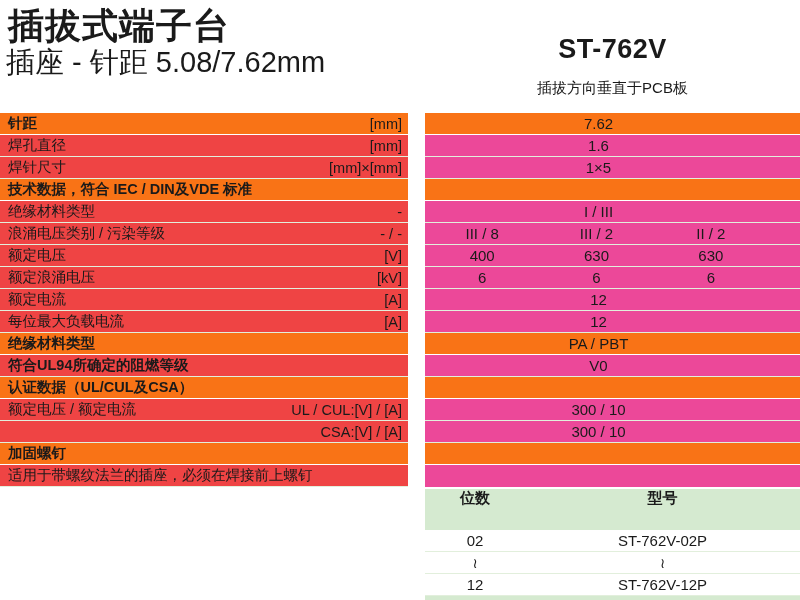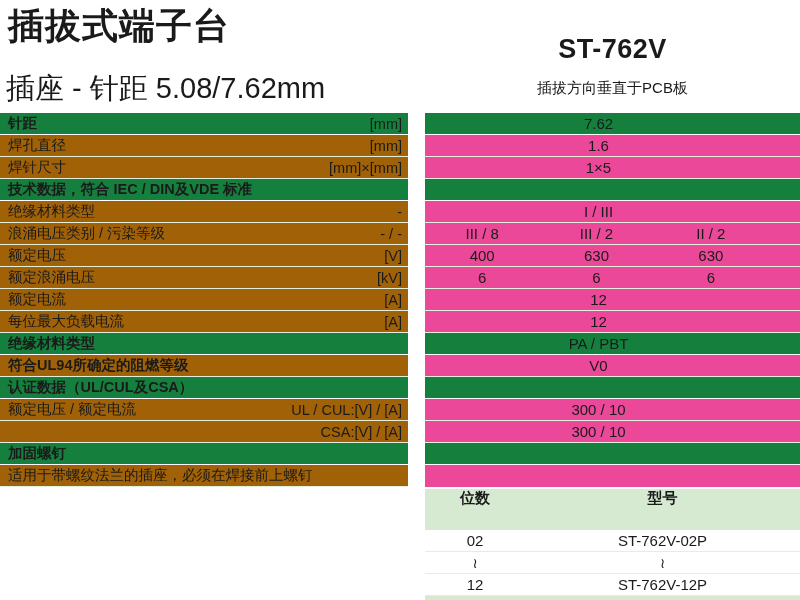--- a/index.html
+++ b/index.html
@@ -1,37 +1,37 @@
 <!DOCTYPE html>
 <html><head>
 <meta charset="utf-8">
 <style>
   * { margin:0; padding:0; box-sizing:border-box; }
   body { font-family:"Liberation Sans", sans-serif; color:#1a1a1a; background:#fff; }
   #page { position:relative; width:800px; height:600px; background:#fff; overflow:hidden; }
 
   
   .title    { position:absolute; left:8px;  top:2px;  font-size:36px; font-weight:bold; letter-spacing:1px; }
-  .subtitle { position:absolute; left:6px;  top:69px; font-size:29px; font-weight:normal; }
+  .subtitle { position:absolute; left:6px;  top:43px; font-size:29px; font-weight:normal; }
   .model-block { position:absolute; left:425px; top:0; width:375px; text-align:center; }
   .model       { margin-top:34px; font-size:27px; font-weight:bold; letter-spacing:0.5px; }
   .model-note  { margin-top:14px; font-size:15px; }
 
   
   .spec { position:absolute; left:0; top:113px; width:800px; }
   .row  { display:flex; height:22px; font-size:14.5px; }
   .cl   { width:408px; height:100%; display:flex; justify-content:space-between; align-items:center;
-          padding:0 6px 0 8px; background:#a16207; }
+          padding:0 6px 0 8px; background:#ef4444; }
   .gapcol { width:17px; height:100%; background:#fff; }
   .cr   { width:375px; height:100%; display:flex; align-items:center; justify-content:center;
           padding-right:28px; background:#ec4899; }
   .cr.triple { padding-right:32px; }
   .cr.triple .v3 { flex:1; text-align:center; }
   .row.w .cl, .row.w .cr { border-bottom:1px solid #e2efdc; }
-  .row.g .cl, .row.g .cr { background:#15803d; border-bottom:1px solid #fff; }
+  .row.g .cl, .row.g .cr { background:#f97316; border-bottom:1px solid #fff; }
   .row .lab.bold, .bold { font-weight:bold; }
   .val, .v3 { font-size:15px; }
   .unit { font-size:14.5px; }
   .cr.empty-white { border-bottom:none !important; }
 
   
   .models { position:absolute; left:425px; top:489px; width:375px; font-size:15px; }
   .m-head { height:41px; background:#d5ead0; display:flex; align-items:flex-start; font-weight:bold; }
   .m-row  { height:22px; display:flex; align-items:center; border-bottom:1px solid #e2efdc; }
   .m-c1 { width:100px; text-align:center; }

